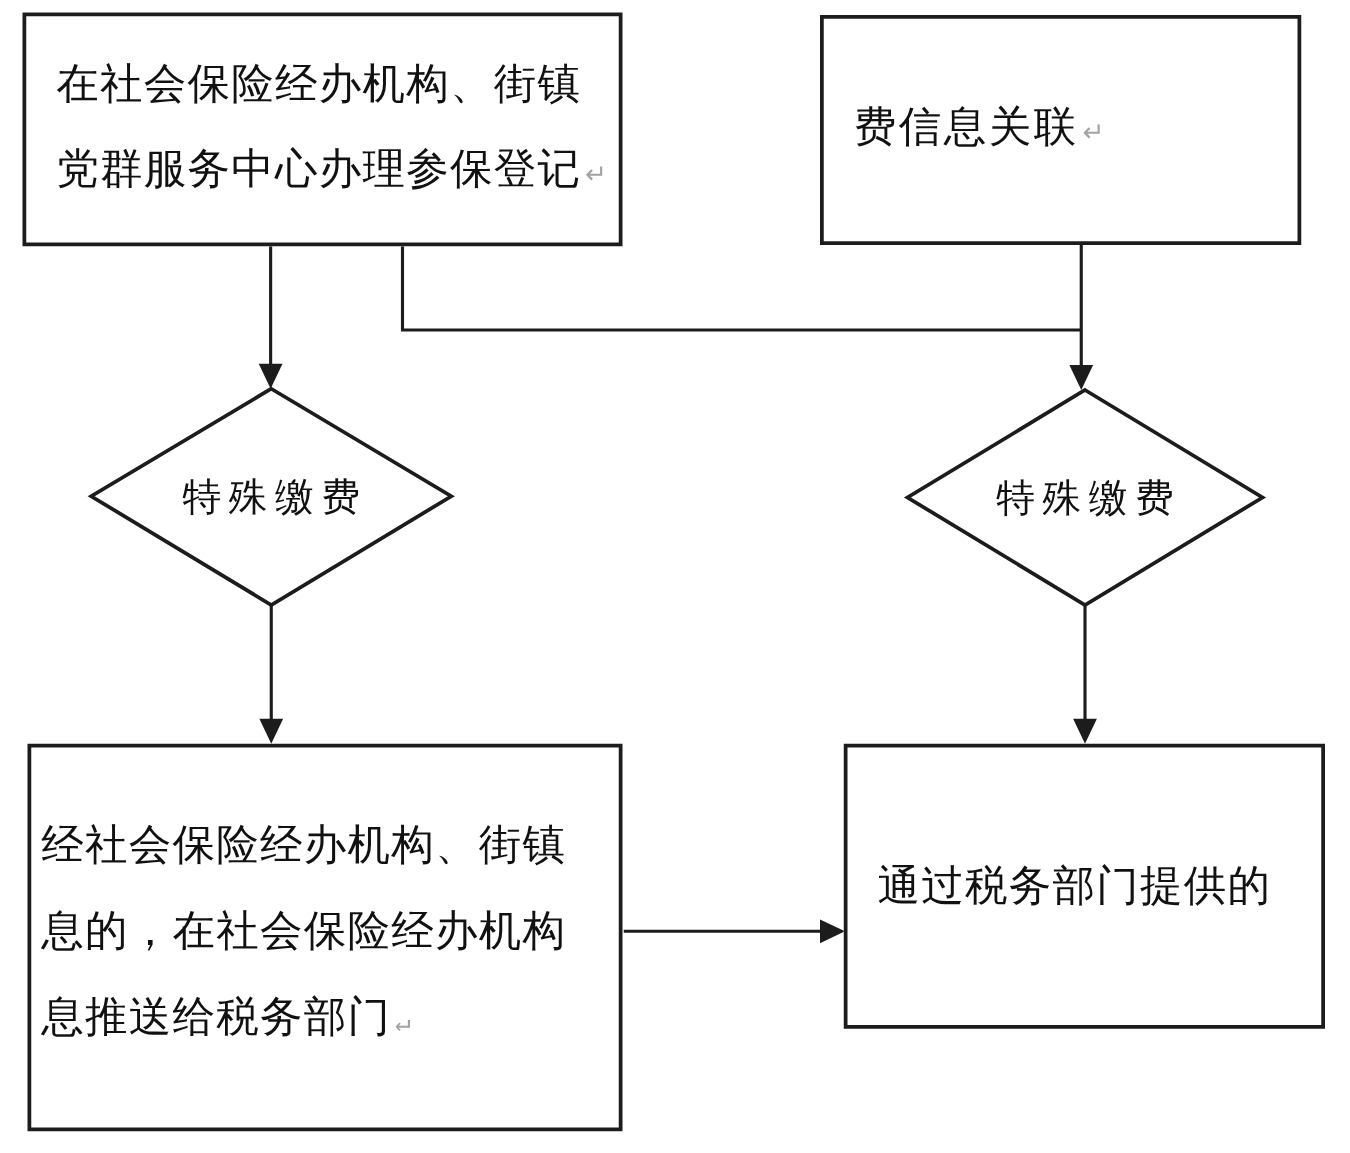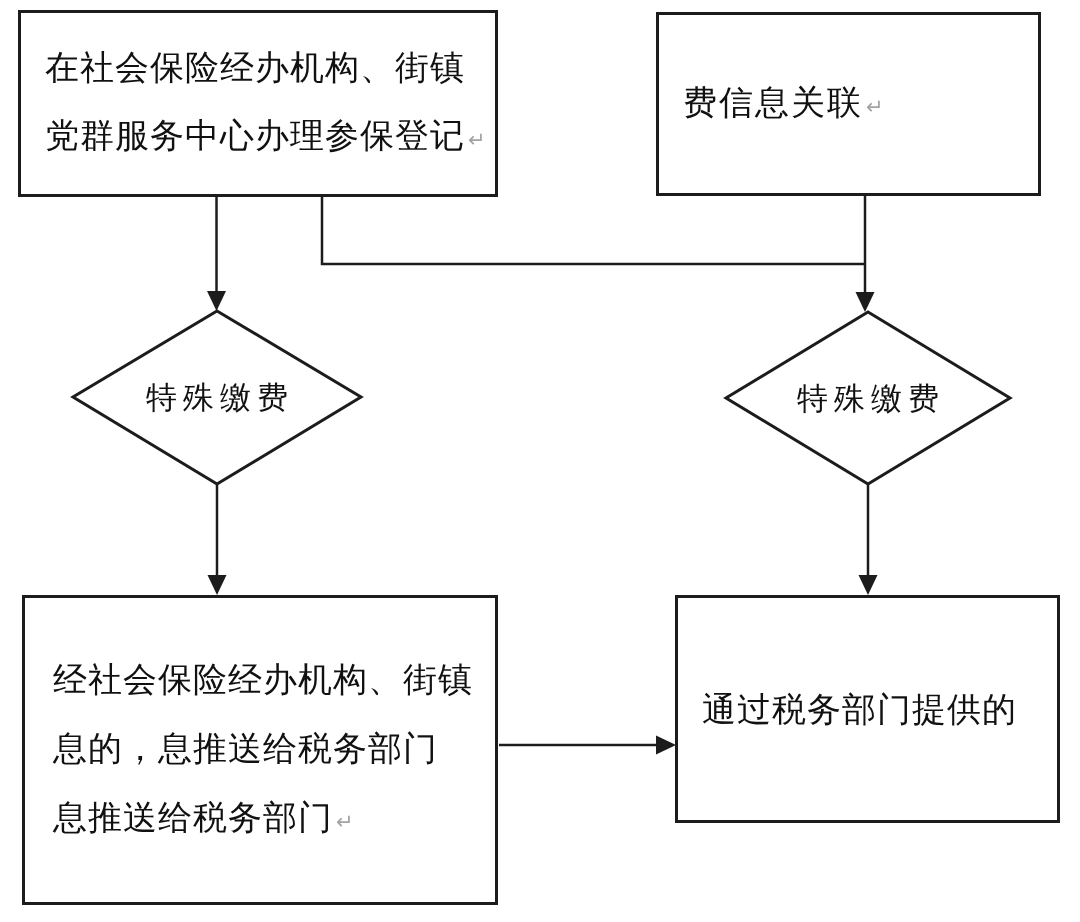--- a/index.html
+++ b/index.html
@@ -36,21 +36,21 @@
     line-height: 68px;
     color: #111111;
   }
   .pbox .tl {
     white-space: nowrap;
     padding-left: 24px;
   }
   .box-register   { left: 18px;  top: 10px;  width: 480px; height: 187px; }
   .box-taxlink    { left: 656px; top: 12px;  width: 385px; height: 184px; letter-spacing: 2px; }
   .box-verifypush { left: 22px;  top: 595px; width: 476px; height: 310px; line-height: 69px; }
-  .box-verifypush .tl { padding-left: 28px; }
+  .box-verifypush .tl { padding-left: 8px; font-family: Liberation Mono, monospace; }
   .box-paychannel { left: 675px; top: 595px; width: 385px; height: 228px; line-height: 69px; }
   .ret-mark {
     color: #a3a3a3;
     font-size: 21px;
     letter-spacing: 0;
     margin-left: 3px;
   }
   .diamond-label {
     position: absolute;
     width: 240px;
@@ -109,21 +109,21 @@
   </div>
 
   <div class="diamond-label label-special">特殊缴费</div>
   <div class="diamond-label label-daily">特殊缴费</div>
 
   <div class="pbox box-verifypush">
     <div class="tl">
       <span>经社会保险经办机构、街镇</span>
     </div>
     <div class="tl">
-      <span>息的，息推送给税务部门</span>
+      <span>息的，在社会保险经办机构</span>
     </div>
     <div class="tl">
       <span>息推送给税务部门</span><span class="ret-mark">↵</span>
     </div>
   </div>
 
   <div class="pbox box-paychannel">
     <div class="tl">
       <span>通过税务部门提供的</span>
     </div>

